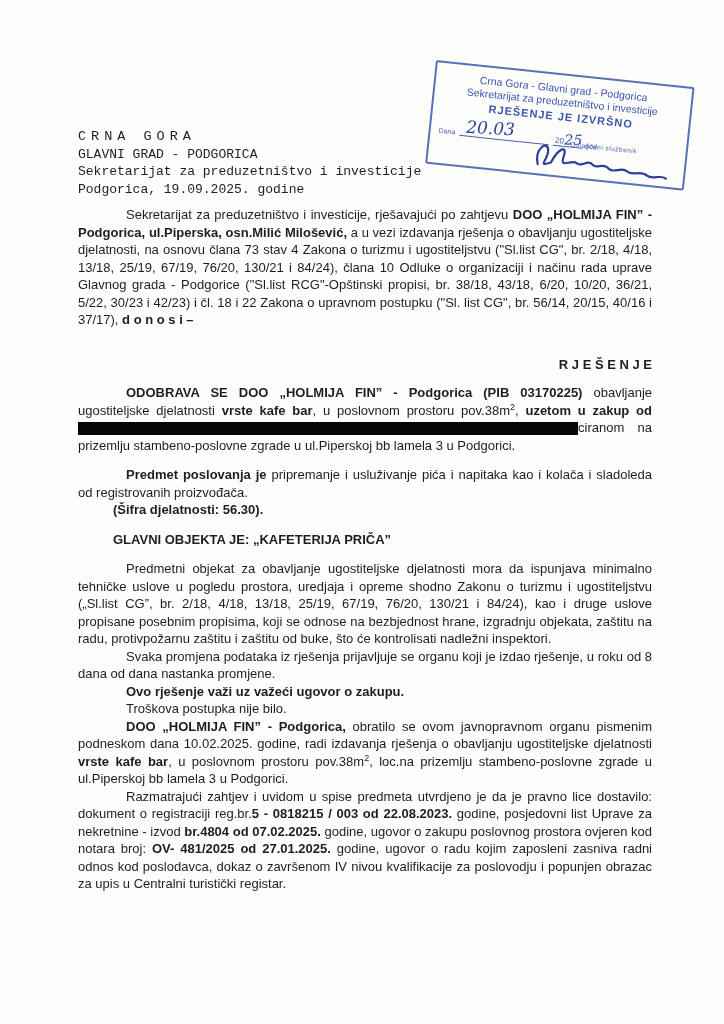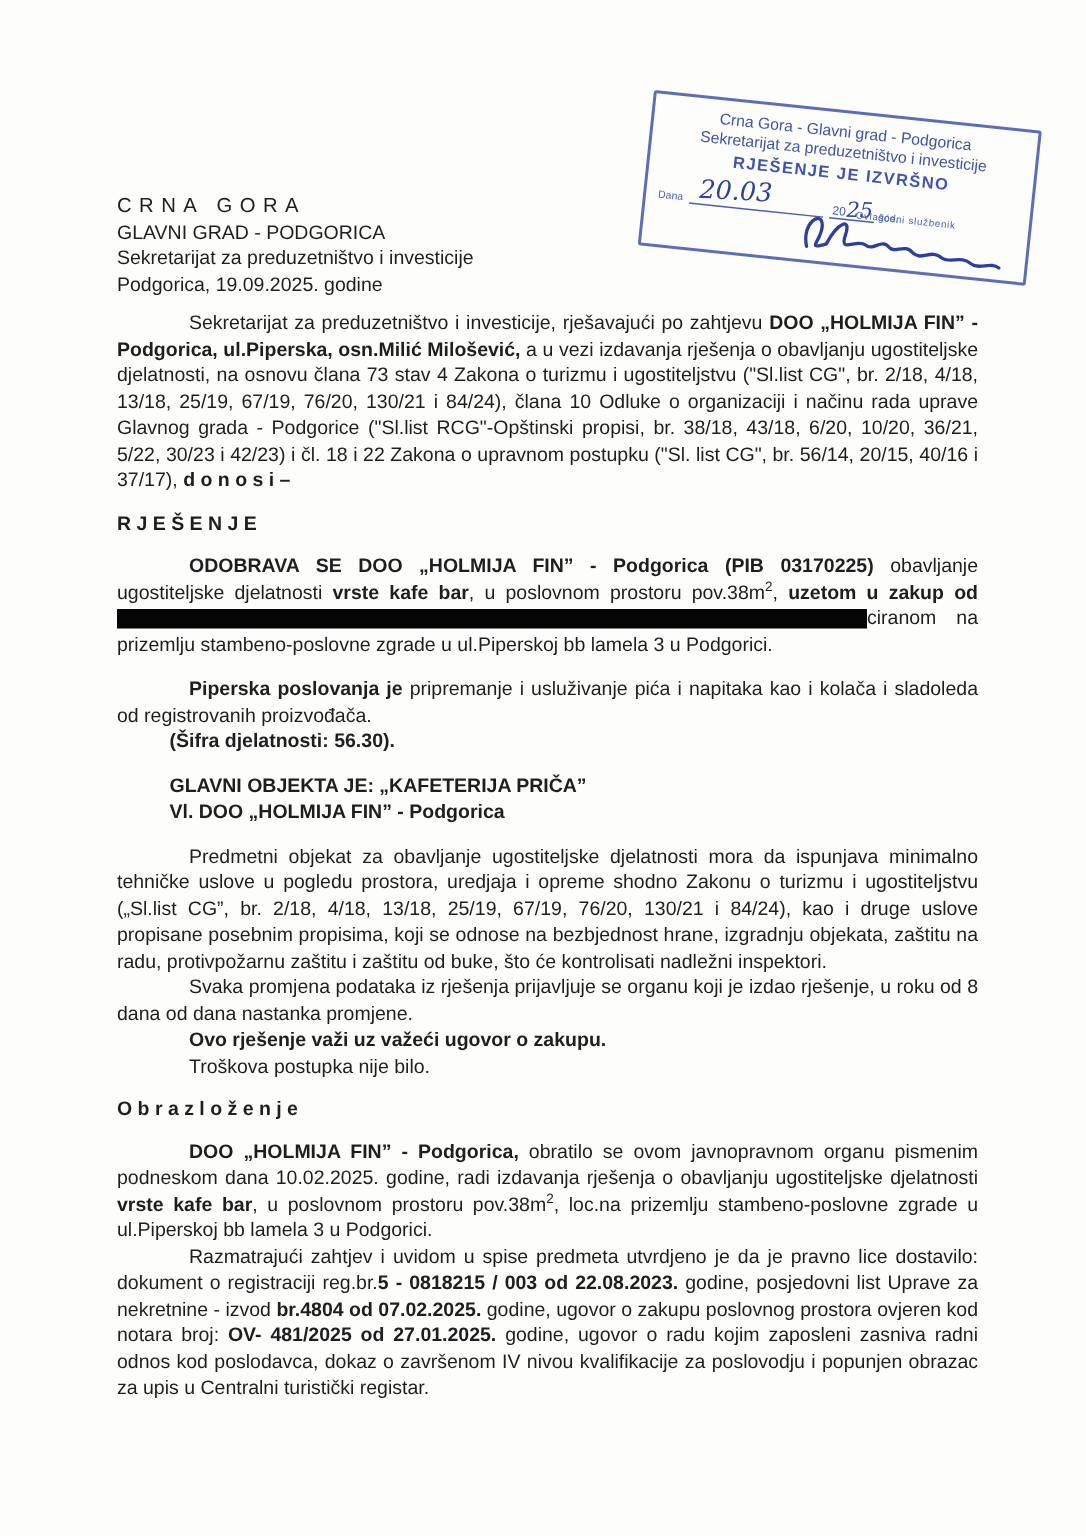--- a/index.html
+++ b/index.html
@@ -10,29 +10,29 @@
     font-family:"Liberation Sans", sans-serif;
     color:#1e1e1e;
     overflow:hidden;
   }
   .content{
     position:absolute;
     left:78px; top:128px; width:574px;
     font-size:13px; line-height:17.5px;
   }
   
-  .letterhead div{white-space:nowrap;}
+  .letterhead div{white-space:nowrap;font-family:Liberation Mono, monospace;}
   .lh-country{letter-spacing:5px; font-size:13.5px;}
   
   p{margin:0; text-align:justify; text-indent:48px;}
   .gap-s{margin-top:8px;}
   .gap-m{margin-top:12px;}
   .heading{
-    text-align:left; font-weight:bold; text-indent:0;
-    margin:11px 0 11px 0;
+    text-align:right; font-weight:bold; text-indent:0;
+    margin:27px 0 11px 0;
   }
   .block-indent{margin-left:35px; text-indent:0; text-align:left;}
   .line{text-align:left;}
   .b{font-weight:bold;}
   .sup{vertical-align:super; font-size:9px; line-height:0;}
   .redact{
     display:inline-block;
     width:500px; height:13px;
     background:#050505;
     vertical-align:text-bottom;
@@ -105,30 +105,28 @@
       <div>Sekretarijat za preduzetništvo i investicije</div>
       <div>Podgorica, 19.09.2025. godine</div>
     </div>
 
     <p class="gap-s"><span>Sekretarijat za preduzetništvo i investicije, rješavajući po zahtjevu </span><span class="b">DOO „HOLMIJA FIN” - Podgorica, ul.Piperska, osn.Milić Milošević,</span><span> a u vezi izdavanja rješenja o obavljanju ugostiteljske djelatnosti, na osnovu člana 73 stav 4 Zakona o turizmu i ugostiteljstvu ("Sl.list CG", br. 2/18, 4/18, 13/18, 25/19, 67/19, 76/20, 130/21 i 84/24), člana 10 Odluke o organizaciji i načinu rada uprave Glavnog grada - Podgorice ("Sl.list RCG"-Opštinski propisi, br. 38/18, 43/18, 6/20, 10/20, 36/21, 5/22, 30/23 i 42/23) i čl. 18 i 22 Zakona o upravnom postupku ("Sl. list CG", br. 56/14, 20/15, 40/16 i 37/17), </span><span class="b">d o n o s i –</span></p>
 
     <p class="heading">R J E Š E N J E</p>
 
     <p><span class="b">ODOBRAVA SE DOO „HOLMIJA FIN” - Podgorica (PIB 03170225)</span><span> obavljanje ugostiteljske djelatnosti </span><span class="b">vrste kafe bar</span><span>, u poslovnom prostoru pov.38m</span><span class="sup">2</span><span>, </span><span class="b">uzetom u zakup od </span><span class="redact"></span><span>ciranom na prizemlju stambeno-poslovne zgrade u ul.Piperskoj bb lamela 3 u Podgorici.</span></p>
 
-    <p class="gap-m"><span class="b">Piperska poslovanja je</span><span> pripremanje i usluživanje pića i napitaka kao i kolača i sladoleda od registrovanih proizvođača.</span></p>
+    <p class="gap-m"><span class="b">Predmet poslovanja je</span><span> pripremanje i usluživanje pića i napitaka kao i kolača i sladoleda od registrovanih proizvođača.</span></p>
     <p class="block-indent"><span class="b">(Šifra djelatnosti: 56.30).</span></p>
 
     <p class="block-indent gap-m"><span class="b">GLAVNI OBJEKTA JE: „KAFETERIJA PRIČA”</span></p>
-    <p class="block-indent"><span class="b">Vl. DOO „HOLMIJA FIN” - Podgorica</span></p>
 
     <p class="gap-m"><span>Predmetni objekat za obavljanje ugostiteljske djelatnosti mora da ispunjava minimalno tehničke uslove u pogledu prostora, uredjaja i opreme shodno Zakonu o turizmu i ugostiteljstvu („Sl.list CG”, br. 2/18, 4/18, 13/18, 25/19, 67/19, 76/20, 130/21 i 84/24), kao i druge uslove propisane posebnim propisima, koji se odnose na bezbjednost hrane, izgradnju objekata, zaštitu na radu, protivpožarnu zaštitu i zaštitu od buke, što će kontrolisati nadležni inspektori.</span></p>
     <p><span>Svaka promjena podataka iz rješenja prijavljuje se organu koji je izdao rješenje, u roku od 8 dana od dana nastanka promjene.</span></p>
     <p class="line"><span class="b">Ovo rješenje važi uz važeći ugovor o zakupu.</span></p>
     <p class="line"><span>Troškova postupka nije bilo.</span></p>
 
-    <p class="heading">O b r a z l o ž e n j e</p>
 
     <p><span class="b">DOO „HOLMIJA FIN” - Podgorica,</span><span> obratilo se ovom javnopravnom organu pismenim podneskom dana 10.02.2025. godine, radi izdavanja rješenja o obavljanju ugostiteljske djelatnosti </span><span class="b">vrste kafe bar</span><span>, u poslovnom prostoru pov.38m</span><span class="sup">2</span><span>, loc.na prizemlju stambeno-poslovne zgrade u ul.Piperskoj bb lamela 3 u Podgorici.</span></p>
     <p><span>Razmatrajući zahtjev i uvidom u spise predmeta utvrdjeno je da je pravno lice dostavilo: dokument o registraciji reg.br.</span><span class="b">5 - 0818215 / 003 od 22.08.2023.</span><span> godine, posjedovni list Uprave za nekretnine - izvod </span><span class="b">br.4804 od 07.02.2025.</span><span> godine, ugovor o zakupu poslovnog prostora ovjeren kod notara broj: </span><span class="b">OV- 481/2025 od 27.01.2025.</span><span> godine, ugovor o radu kojim zaposleni zasniva radni odnos kod poslodavca, dokaz o završenom IV nivou kvalifikacije za poslovodju i popunjen obrazac za upis u Centralni turistički registar.</span></p>
   </div>
 
 </div>
 
 </body></html>

